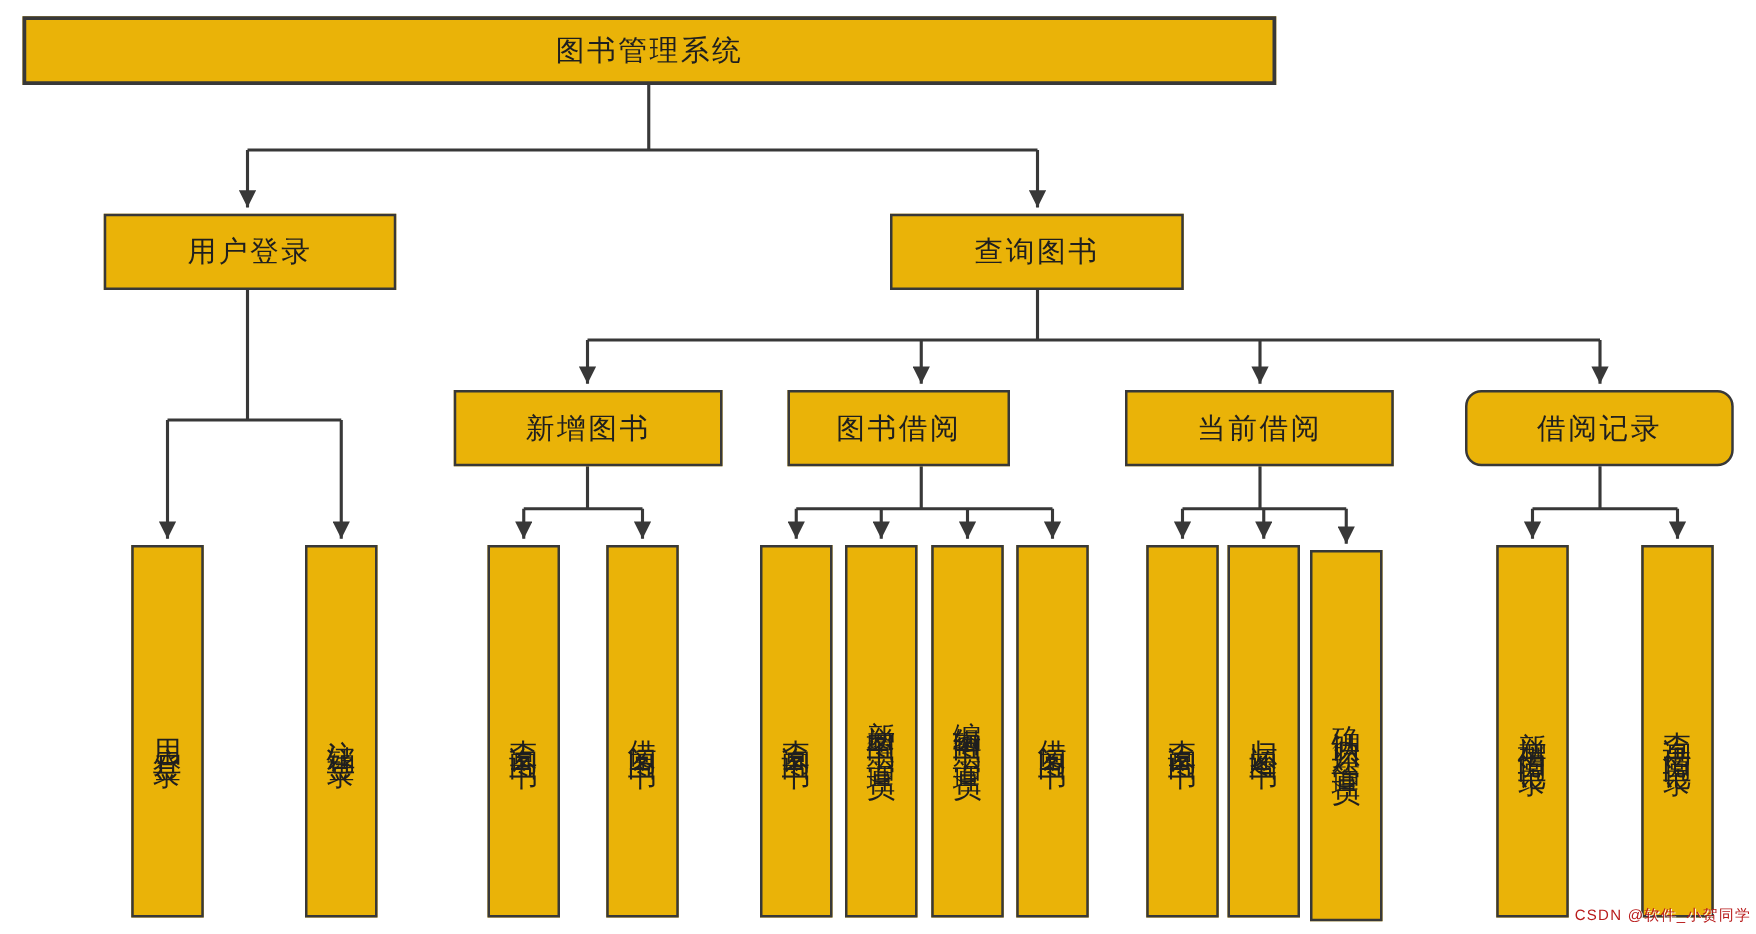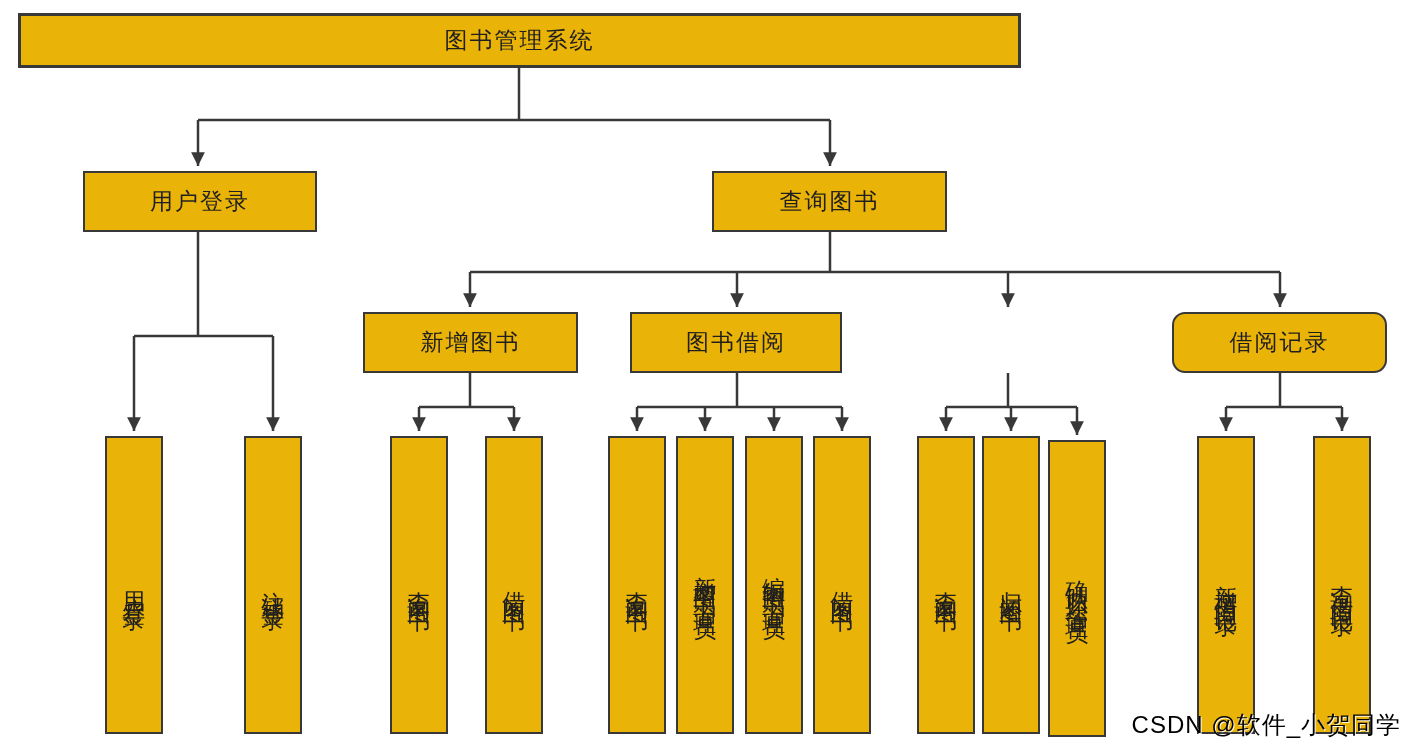--- a/index.html
+++ b/index.html
@@ -34,23 +34,23 @@
     text-orientation: mixed;
     font-size: 23px;
     letter-spacing: 6px;
     line-height: 1.15;
     white-space: nowrap;
   }
   .watermark {
     position: absolute;
     right: 4px;
     bottom: 6px;
-    font-size: 24px;
+    font-size: 12px;
     letter-spacing: 1px;
-    color: #000000;
+    color: #b91c1c;
     text-shadow: 1px 1px 0 rgba(255,255,255,0.9);
     white-space: nowrap;
   }
 </style>
 </head>
 <body>
 
 <div class="stage">
 
   <svg class="wires" viewBox="0 0 1405 747" xmlns="http://www.w3.org/2000/svg">
@@ -98,22 +98,25 @@
   <div class="box" style="left:83px; top:171px; width:234px; height:61px;">
     <span class="hlabel">用户登录</span>
   </div>
   <div class="box" style="left:712px; top:171px; width:235px; height:61px;">
     <span class="hlabel">查询图书</span>
   </div>
 
   <div class="box" style="left:363px; top:312px; width:215px; height:61px;">
     <span class="hlabel">新增图书</span>
   </div>
-  <div class="box" style="left:630px; top:312px; width:212px; height:61px;">
+  <div class="box" style="left:630px; top:312px; width:178px; height:61px;">
     <span class="hlabel">图书借阅</span>
+  </div>
+  <div class="box" style="left:900px; top:312px; width:215px; height:61px;">
+    <span class="hlabel">当前借阅</span>
   </div>
   <div class="box" style="left:1172px; top:312px; width:215px; height:61px;border-radius:13px;">
     <span class="hlabel">借阅记录</span>
   </div>
 
   <div class="box leaf" style="left:105px; top:436px; width:58px; height:298px;">
     <span class="vlabel">用户登录</span>
   </div>
   <div class="box leaf" style="left:244px; top:436px; width:58px; height:298px;">
     <span class="vlabel">注销登录</span>

